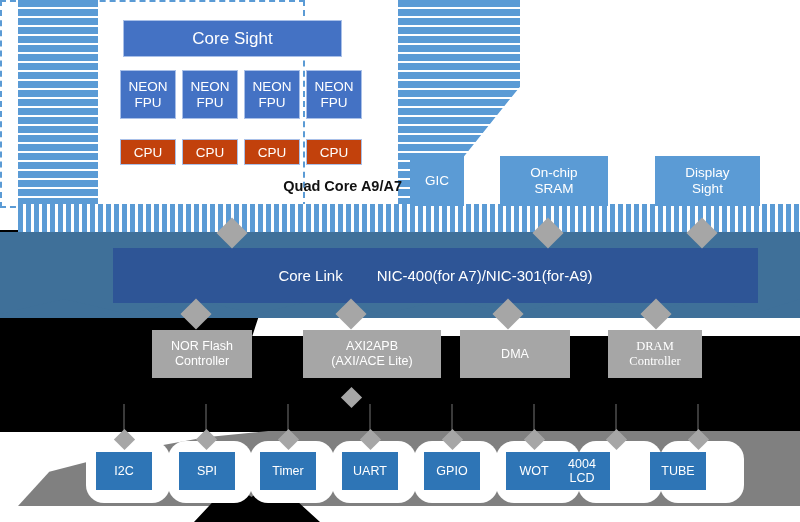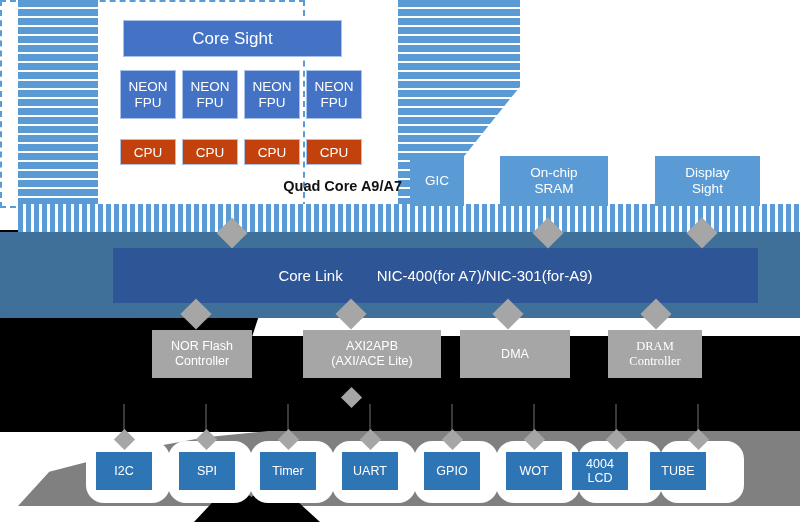--- a/index.html
+++ b/index.html
@@ -243,20 +243,20 @@
     </div>
     <div class="periph" style="left: 342px;">
       <span>UART</span>
     </div>
     <div class="periph" style="left: 424px;">
       <span>GPIO</span>
     </div>
     <div class="periph" style="left: 506px;">
       <span>WOT</span>
     </div>
-    <div class="periph" style="left: 572px;">
+    <div class="periph" style="left: 554px;">
       <span>4004</span>
       <span>LCD</span>
     </div>
     <div class="periph" style="left: 650px;">
       <span>TUBE</span>
     </div>
   </div>
 
 </body></html>

